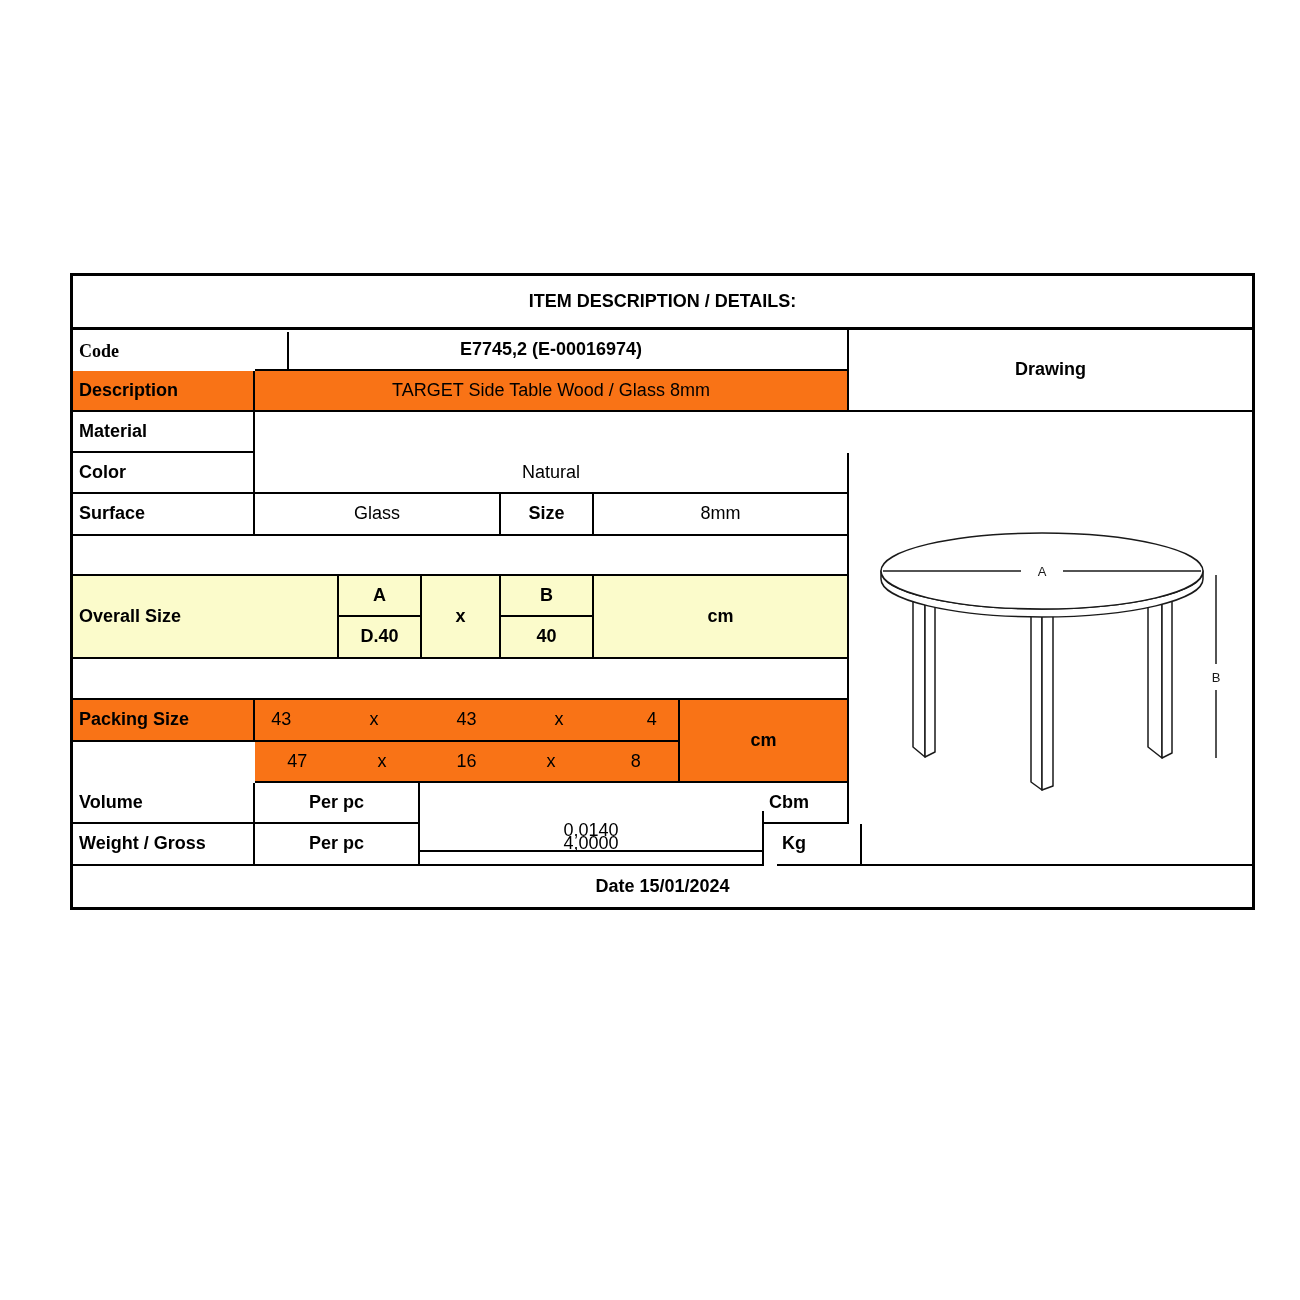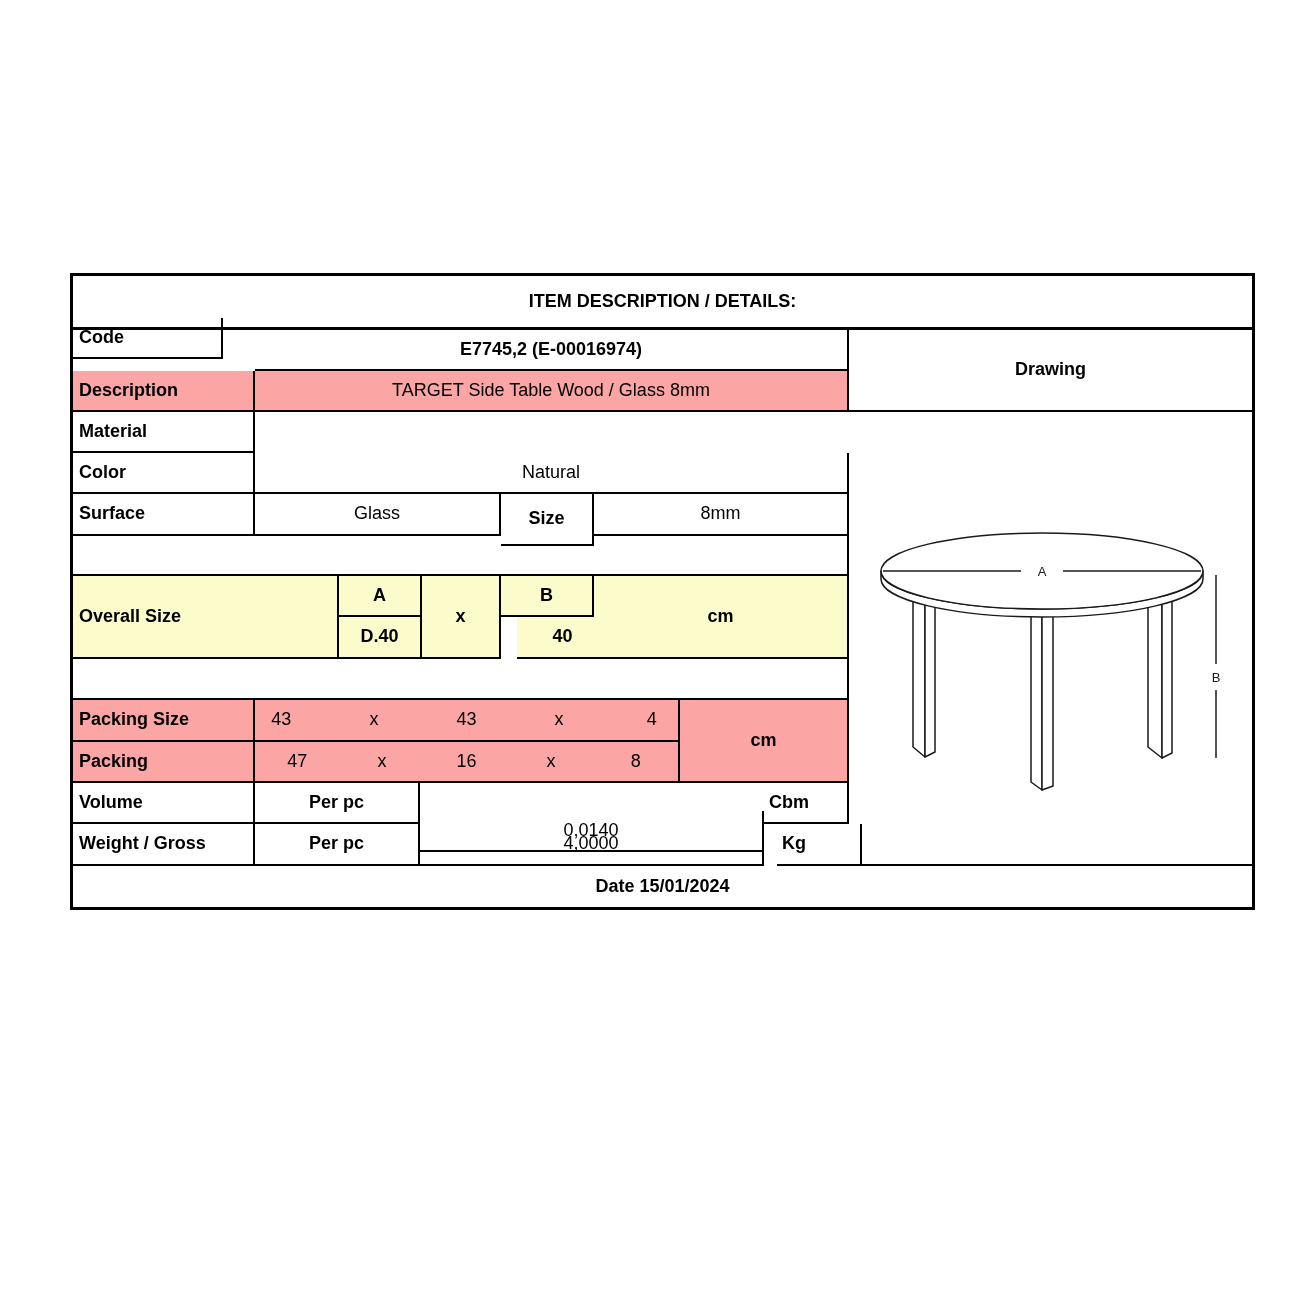--- a/index.html
+++ b/index.html
@@ -40,75 +40,74 @@
   }
   .lbl {
     justify-content: flex-start;
     padding-left: 6px;
     font-weight: bold;
   }
   .bold { font-weight: bold; }
   .br { border-right: 2px solid #000000; }
   .bb { border-bottom: 2px solid #000000; }
   .bb3 { border-bottom: 3px solid #000000; }
-  .gray { background: #fca5a5; }
+  .gray { background: #f97316; }
   .yellow { background: #FBFBCB; }
   .unit-left { justify-content: flex-start; padding-left: 5px; font-weight: bold; }
   .five { display: flex; }
   .five span { flex: 1; text-align: center; display: flex; align-items: center; justify-content: center; }
   svg { display: block; }
 </style>
 </head>
 <body>
 
 <div class="page">
   <div class="spec-table">
 
     <div class="c bold bb3" style="left:0; top:0; width:1179px; height:54px;">ITEM DESCRIPTION / DETAILS:</div>
 
-    <div class="c lbl br bb" style="left:0; top:42px; width:150px; height:41px;">Code</div>
+    <div class="c lbl br bb" style="left:0; top:56px; width:216px; height:41px;font-family:Liberation Serif, serif;">Code</div>
     <div class="c bold br bb" style="left:182px; top:54px; width:594px; height:41px;">E7745,2 (E-00016974)</div>
 
     <div class="c bold bb" style="left:776px; top:54px; width:403px; height:82px;">Drawing</div>
 
     <div class="c lbl br bb gray" style="left:0; top:95px; width:182px; height:41px;">Description</div>
     <div class="c br bb gray" style="left:182px; top:95px; width:594px; height:41px;">TARGET Side Table Wood / Glass 8mm</div>
 
     <div class="c lbl br bb" style="left:0; top:136px; width:182px; height:41px;">Material</div>
 
     <div class="c lbl br bb" style="left:0; top:177px; width:182px; height:41px;">Color</div>
     <div class="c br bb" style="left:182px; top:177px; width:594px; height:41px;">Natural</div>
 
     <div class="c lbl br bb" style="left:0; top:218px; width:182px; height:42px;">Surface</div>
     <div class="c br bb" style="left:182px; top:218px; width:246px; height:42px;">Glass</div>
-    <div class="c bold br bb" style="left:428px; top:218px; width:93px; height:52px;">Size</div>
+    <div class="c bold br bb" style="left:428px; top:218px; width:93px; height:42px;">Size</div>
     <div class="c br bb" style="left:521px; top:218px; width:255px; height:42px;">8mm</div>
 
     <div class="c br bb" style="left:0; top:260px; width:776px; height:40px;"></div>
 
     <div class="c lbl br bb yellow" style="left:0; top:300px; width:266px; height:83px;">Overall Size</div>
     <div class="c bold br bb yellow" style="left:266px; top:300px; width:83px; height:41px;">A</div>
     <div class="c bold br bb yellow" style="left:266px; top:341px; width:83px; height:42px;">D.40</div>
     <div class="c bold br bb yellow" style="left:349px; top:300px; width:79px; height:83px;">x</div>
     <div class="c bold br bb yellow" style="left:428px; top:300px; width:93px; height:41px;">B</div>
-    <div class="c bold br bb yellow" style="left:428px; top:341px; width:93px; height:42px;margin-left:16px;">40</div>
+    <div class="c bold br bb yellow" style="left:428px; top:341px; width:93px; height:42px;">40</div>
     <div class="c bold br bb yellow" style="left:521px; top:300px; width:255px; height:83px;">cm</div>
 
     <div class="c br bb" style="left:0; top:383px; width:776px; height:41px;"></div>
 
     <div class="c lbl br bb gray" style="left:0; top:424px; width:182px; height:42px;">Packing Size</div>
     <div class="c br bb gray five" style="left:182px; top:424px; width:425px; height:42px;gap:40px;">
       <span>43</span>
       <span>x</span>
       <span>43</span>
       <span>x</span>
       <span>4</span>
     </div>
 
-    <div class="c lbl br bb gray" style="left:0; top:466px; width:182px; height:41px;">Packing</div>
     <div class="c br bb gray five" style="left:182px; top:466px; width:425px; height:41px;">
       <span>47</span>
       <span>x</span>
       <span>16</span>
       <span>x</span>
       <span>8</span>
     </div>
 
     <div class="c bold br bb gray" style="left:607px; top:424px; width:169px; height:83px;">cm</div>
 

